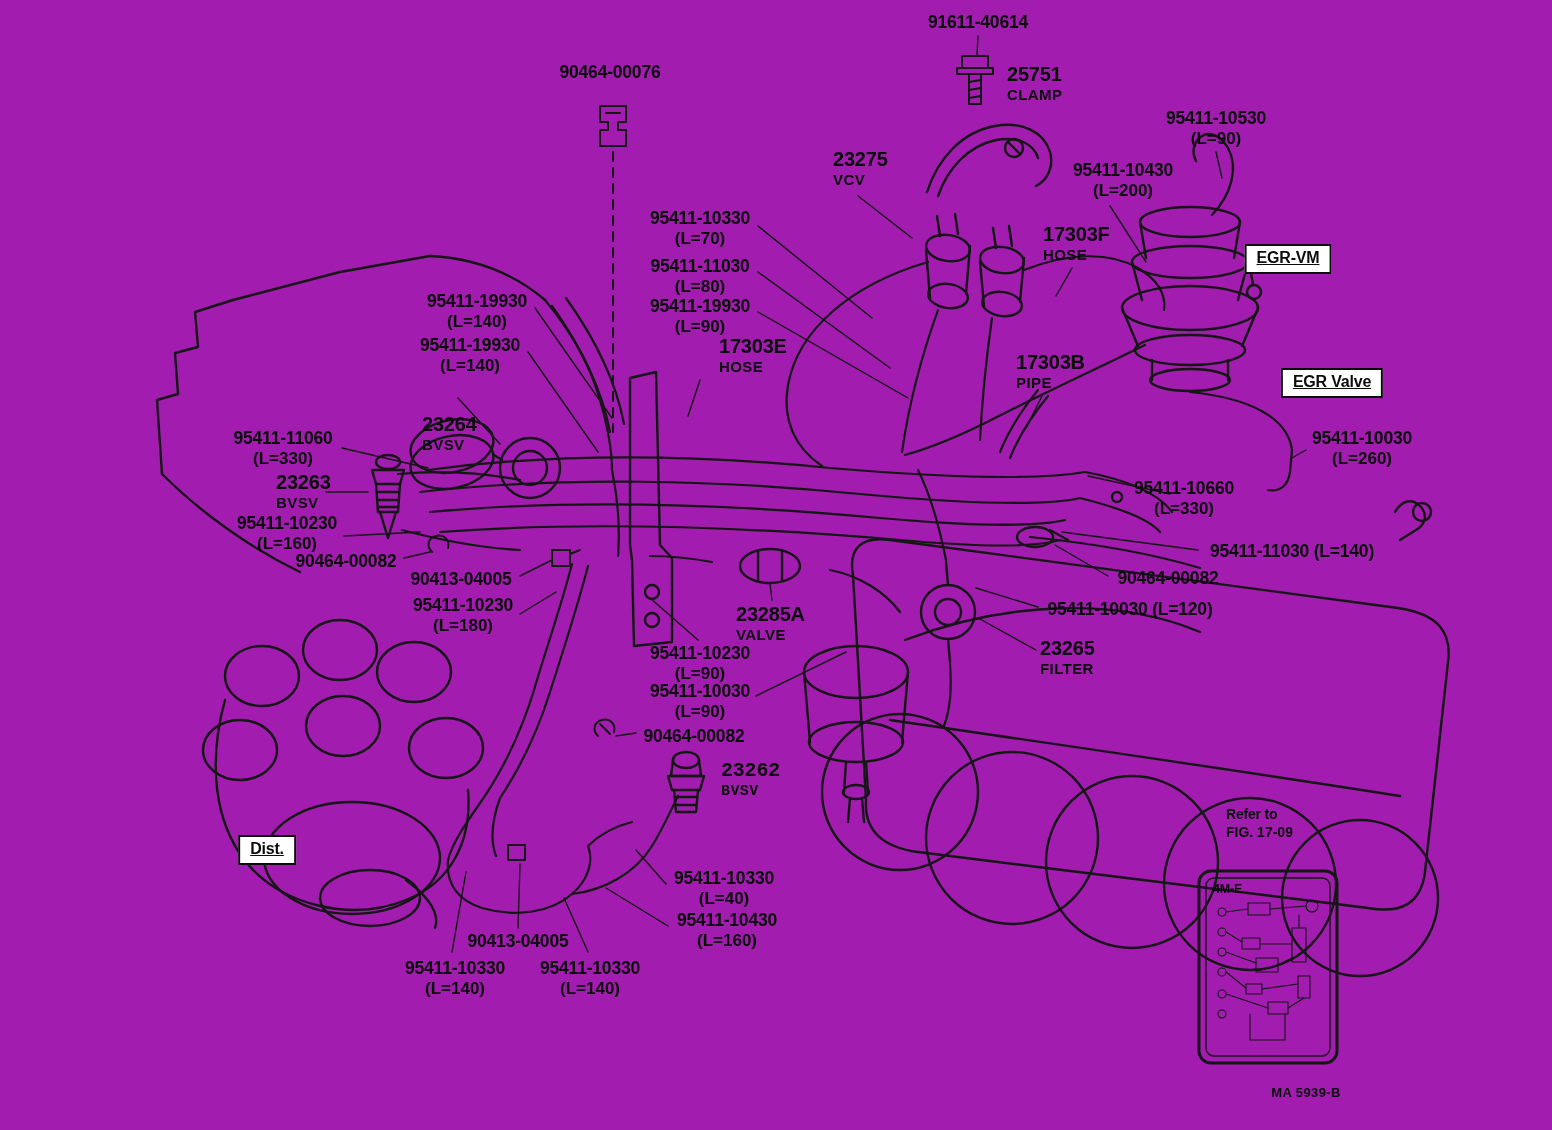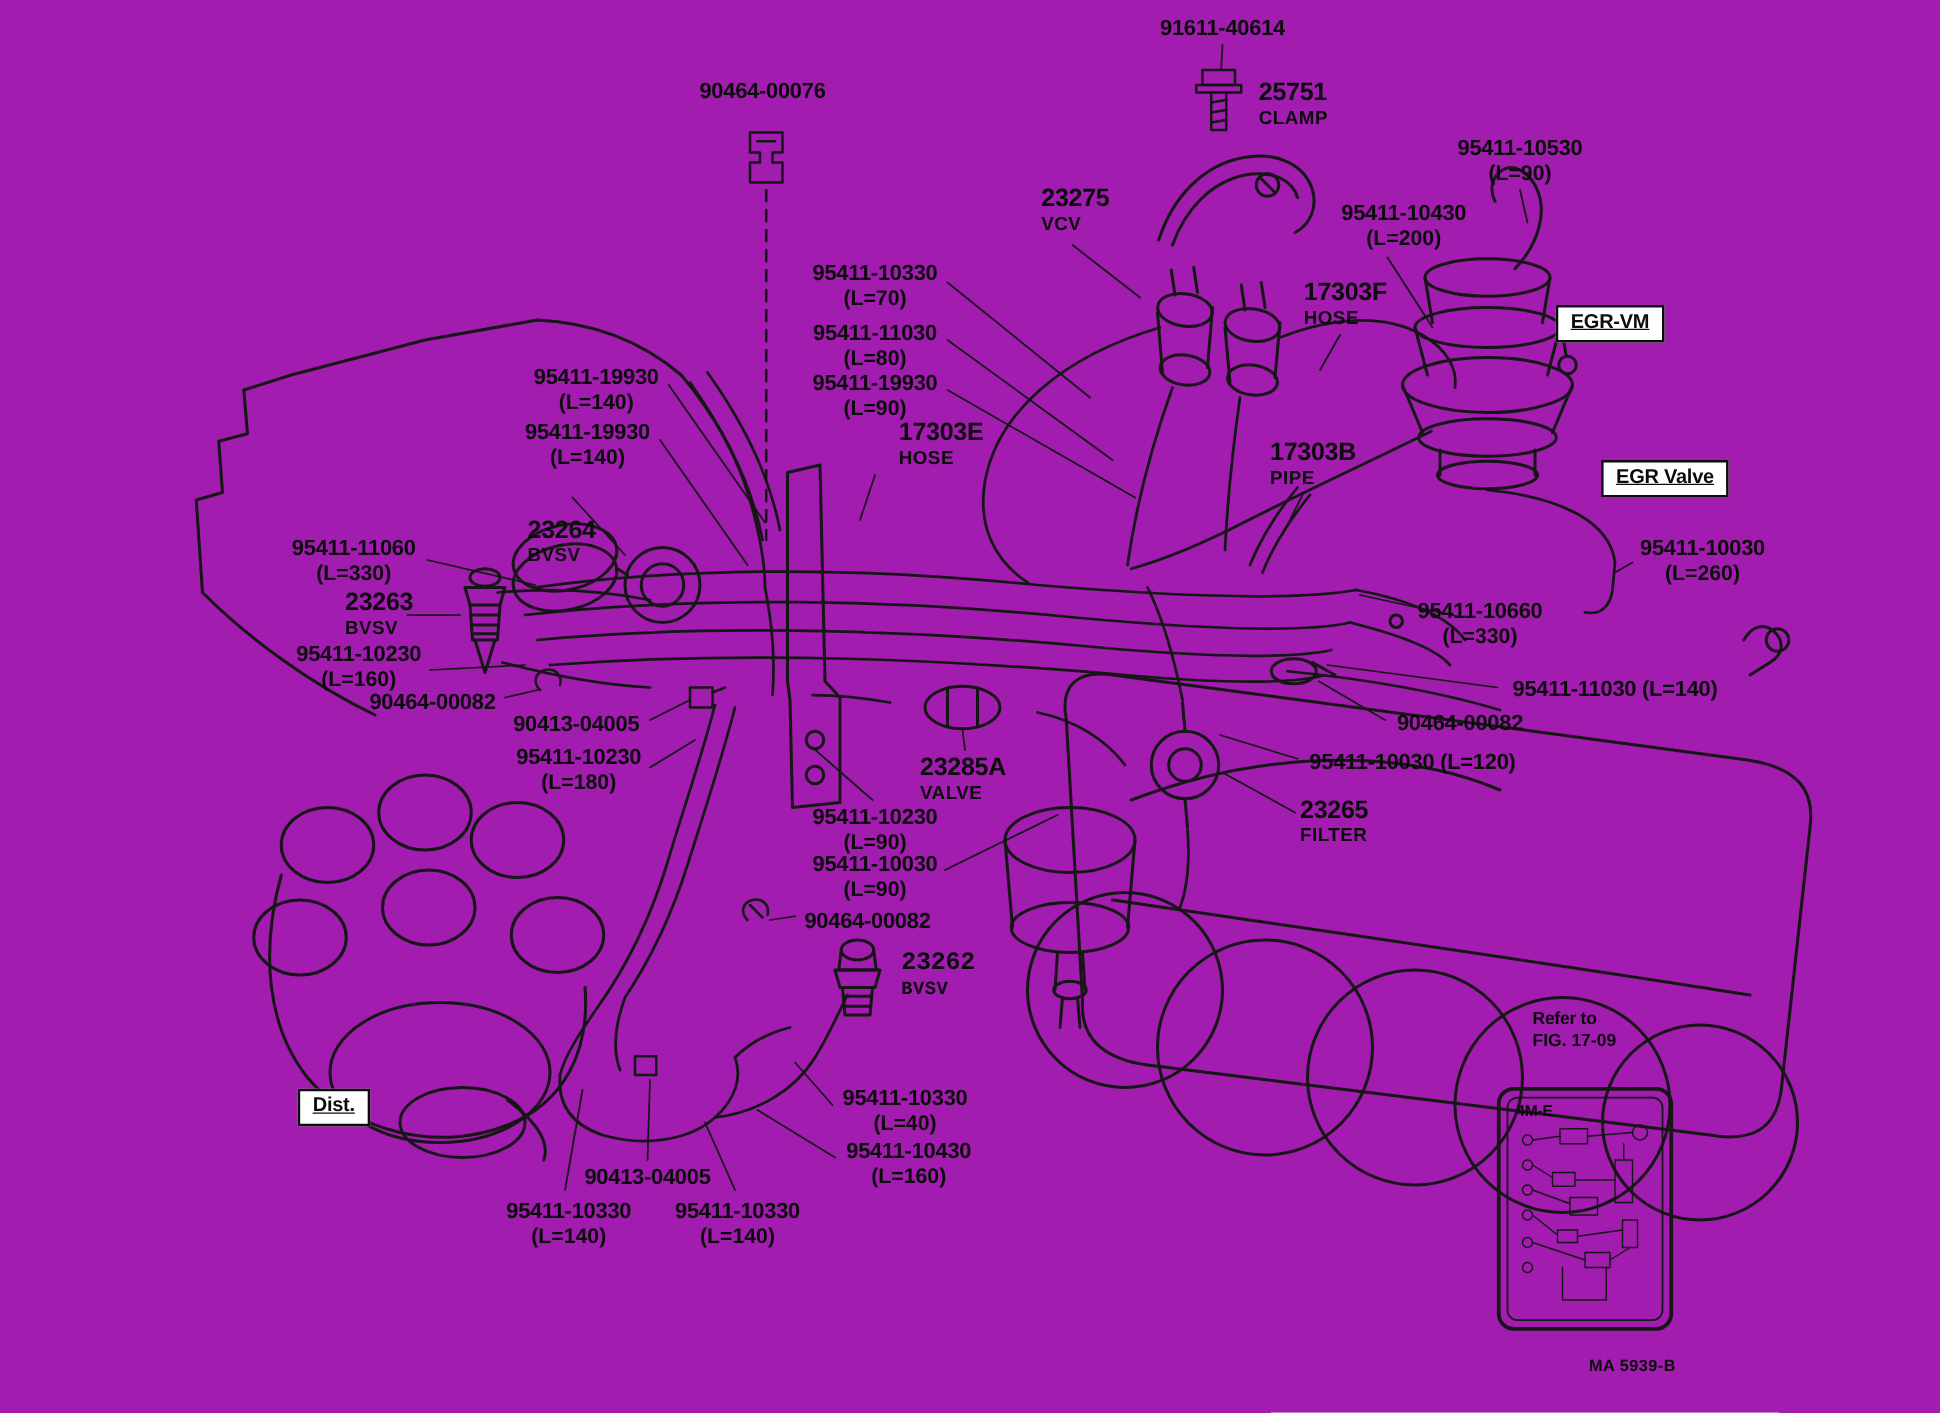--- a/index.html
+++ b/index.html
@@ -384,21 +384,21 @@
         <div class="main">95411-10030</div>
         <div class="sub">(L=90)</div>
       </div>
       <div class="lbl part center" style="left: 694px; top: 726px;">
         <div class="main">90464-00082</div>
       </div>
       <div class="lbl component left" style="left: 721px; top: 759px; font-family: Liberation Mono, monospace;">
         <div class="main">23262</div>
         <div class="sub">BVSV</div>
       </div>
-      <div class="lbl boxed center" style="left: 267px; top: 835px; margin-top: 36px;">
+      <div class="lbl boxed center" style="left: 267px; top: 835px;">
         <div class="main">Dist.</div>
       </div>
       <div class="lbl note left" style="left: 1226px; top: 806px;">
         <div class="main">Refer to</div>
         <div class="sub">FIG. 17-09</div>
       </div>
       <div class="lbl part center" style="left: 724px; top: 868px;">
         <div class="main">95411-10330</div>
         <div class="sub">(L=40)</div>
       </div>

